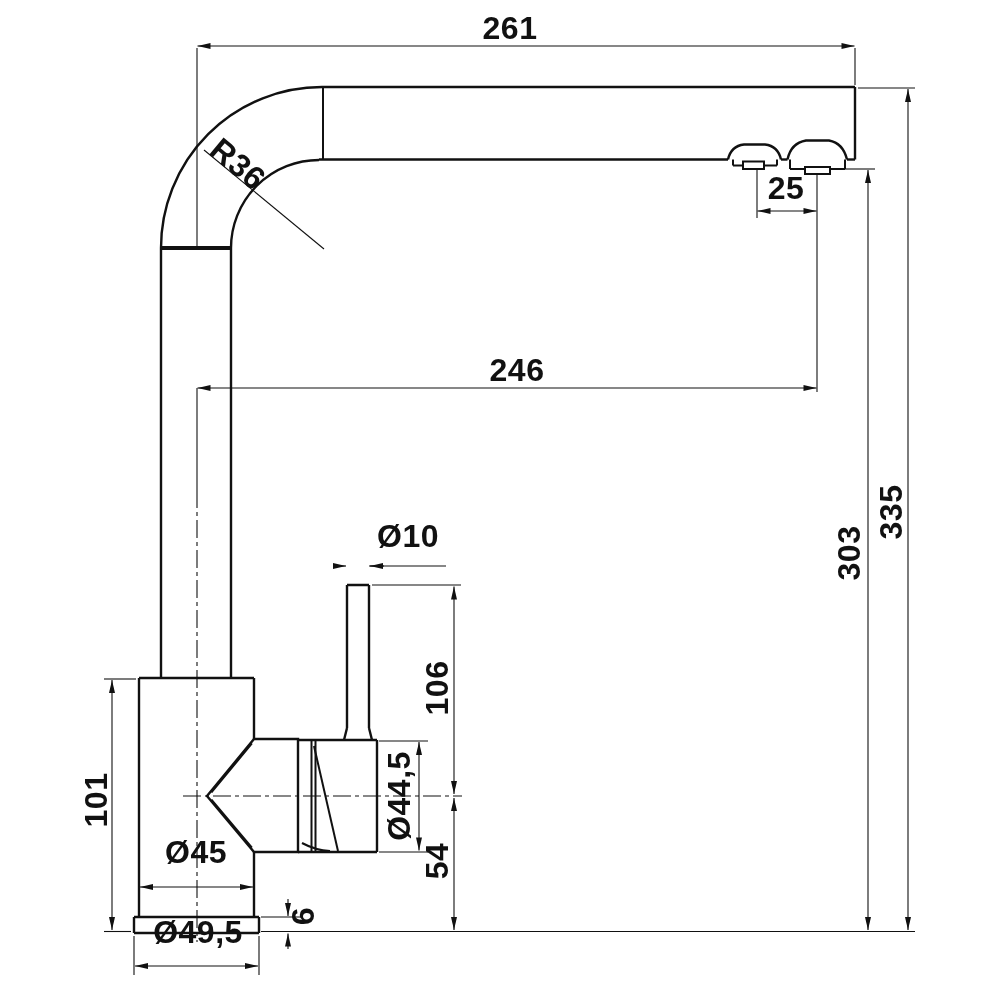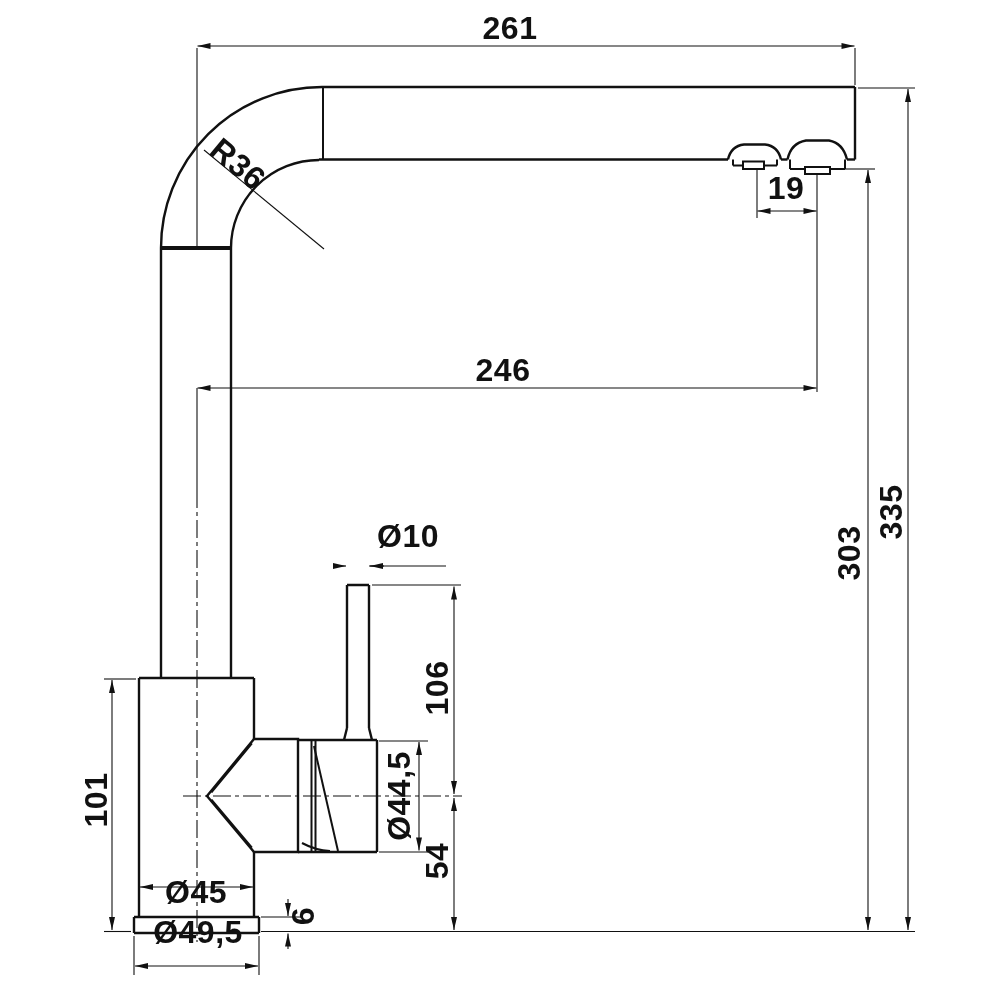--- a/index.html
+++ b/index.html
@@ -109,27 +109,27 @@
       <line x1="908" y1="89" x2="908" y2="930" marker-start="url(#arw)" marker-end="url(#arw)"></line>
       <line x1="868" y1="170" x2="868" y2="930" marker-start="url(#arw)" marker-end="url(#arw)"></line>
       <line x1="333" y1="566" x2="346" y2="566" marker-end="url(#arw)"></line>
       <line x1="384" y1="566" x2="370" y2="566" marker-end="url(#arw)"></line>
       <line x1="288" y1="899" x2="288" y2="916" marker-end="url(#arw)"></line>
       <line x1="288" y1="949" x2="288" y2="933.5" marker-end="url(#arw)"></line>
     </g>
   </svg>
 
   <div class="lbl" style="left:510px;top:28px">261</div>
-  <div class="lbl" style="left:503px;top:370px">246</div>
-  <div class="lbl" style="left:786px;top:188px">19</div>
+  <div class="lbl" style="left:517px;top:370px">246</div>
+  <div class="lbl" style="left:786px;top:188px">25</div>
   <div class="lbl r40" style="left:238px;top:164px">R36</div>
   <div class="lbl" style="left:408px;top:536px">Ø10</div>
   <div class="lbl r90" style="left:437px;top:688px">106</div>
   <div class="lbl r90" style="left:399px;top:796px">Ø44,5</div>
   <div class="lbl r90" style="left:437px;top:861px">54</div>
   <div class="lbl r90" style="left:96px;top:800px">101</div>
-  <div class="lbl" style="left:196px;top:892px">Ø45</div>
+  <div class="lbl" style="left:196px;top:852px">Ø45</div>
   <div class="lbl r90" style="left:303px;top:916px">6</div>
   <div class="lbl" style="left:198px;top:932px">Ø49,5</div>
   <div class="lbl r90" style="left:849px;top:553px">303</div>
   <div class="lbl r90" style="left:891px;top:512px">335</div>
 
 </div>
 
 </body></html>

